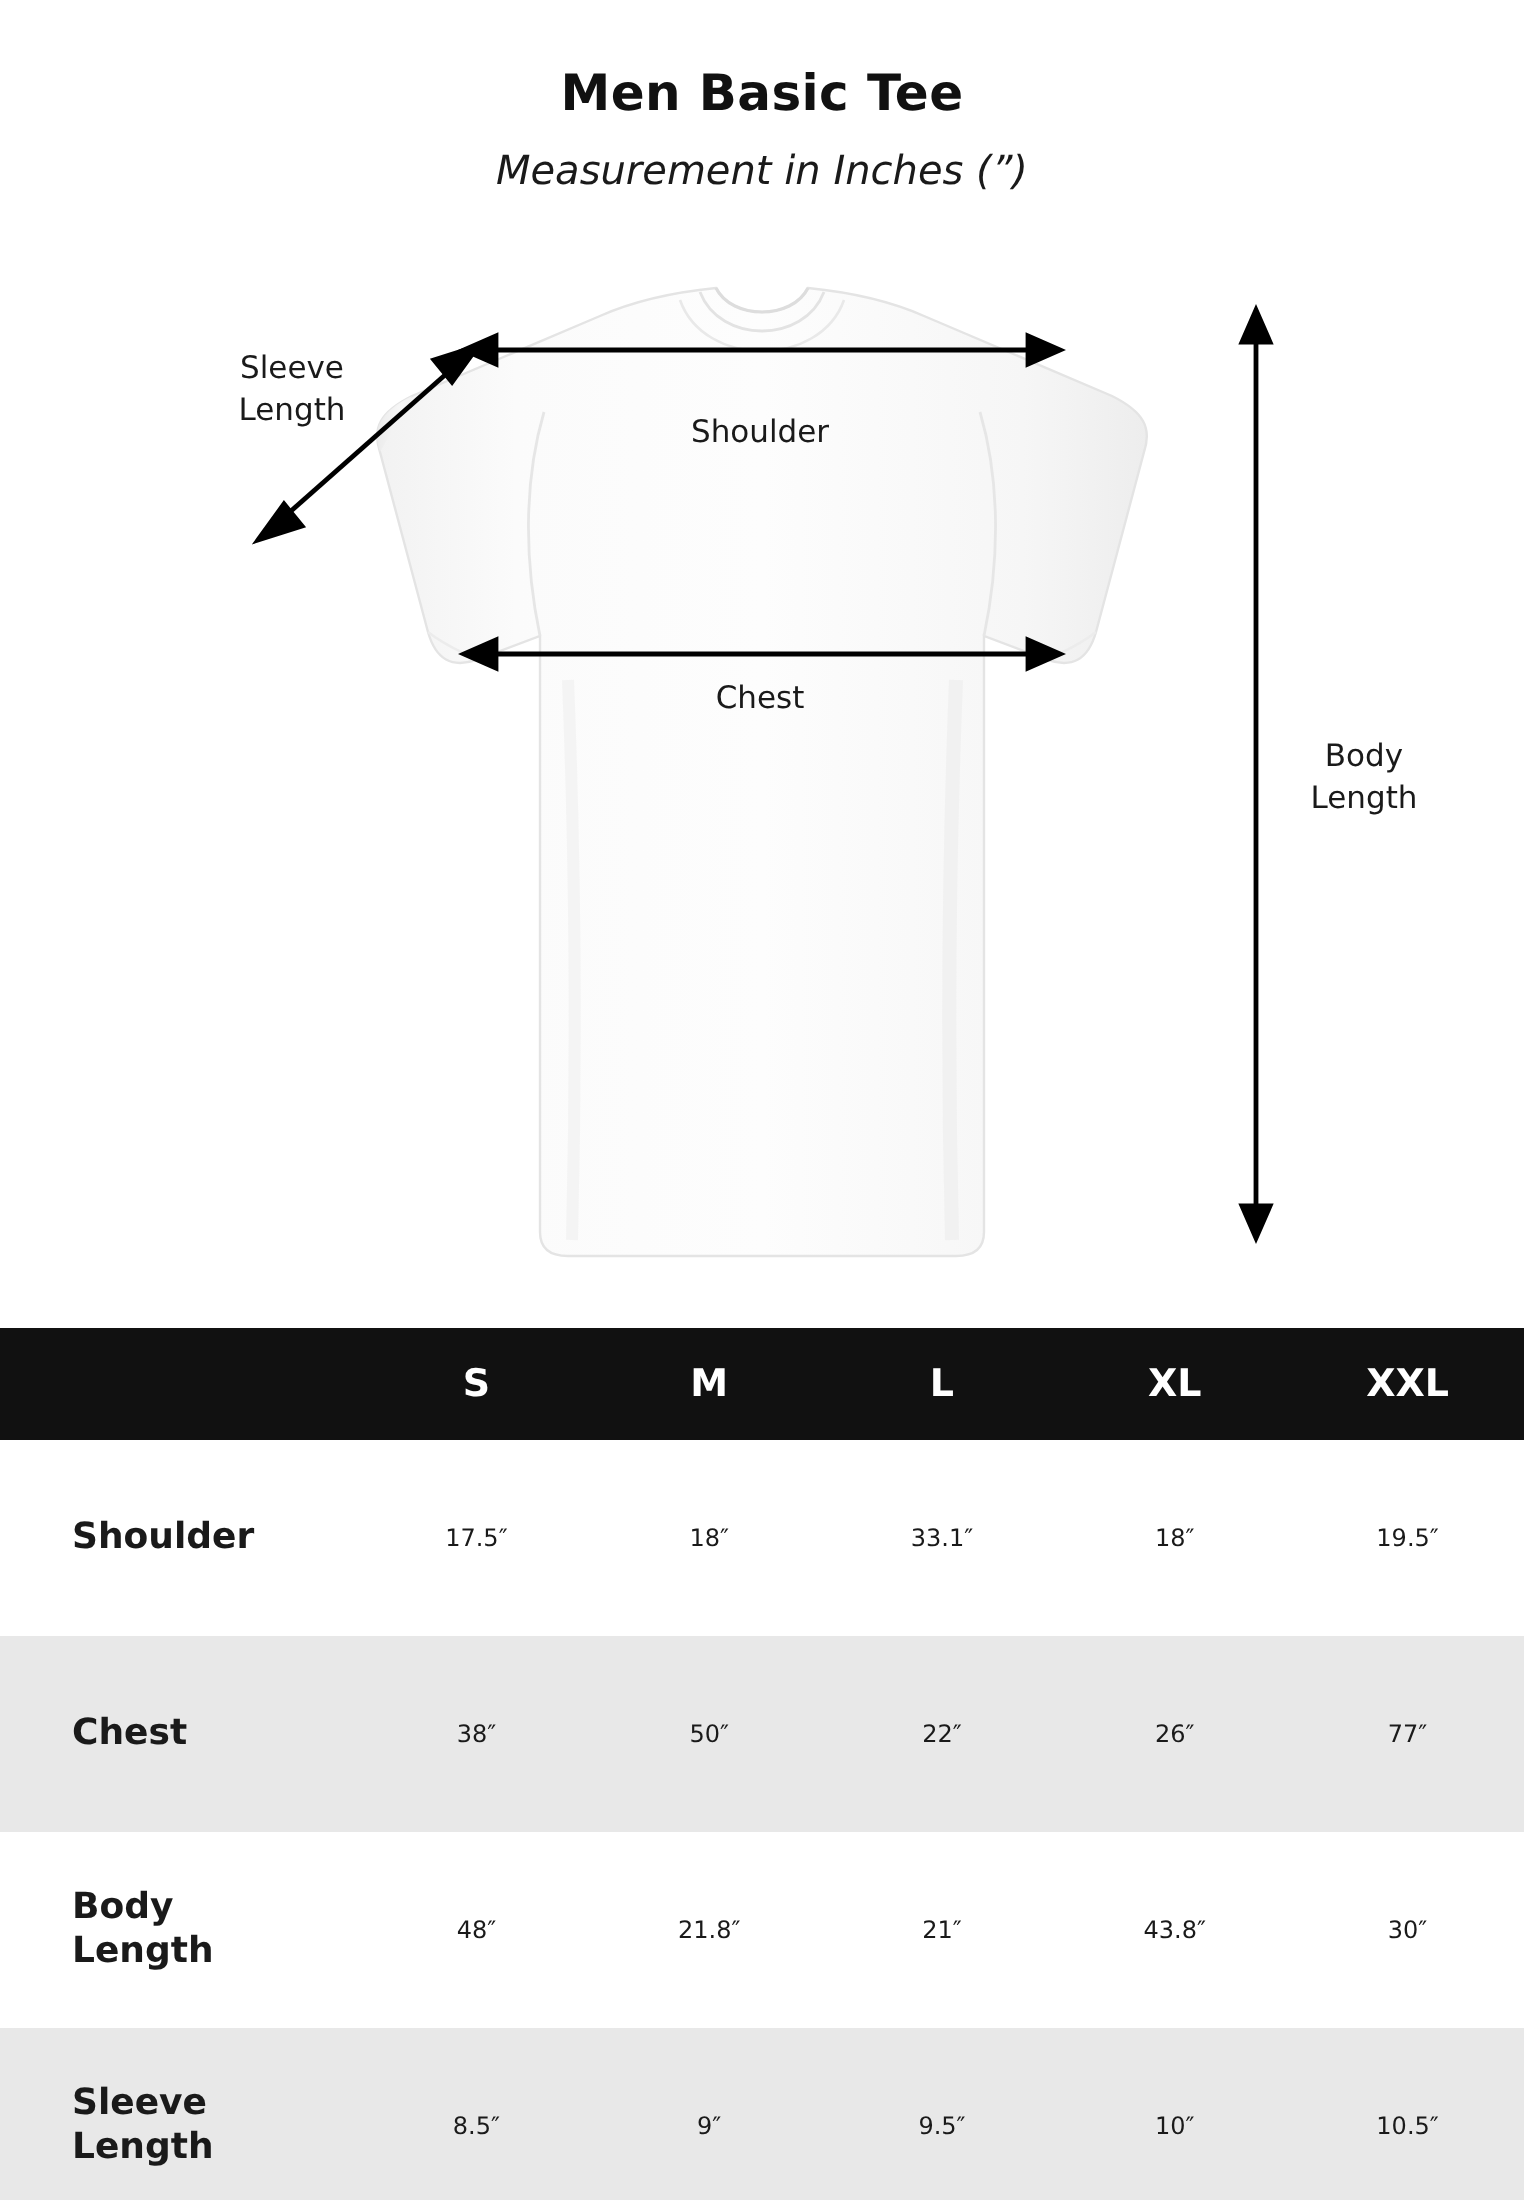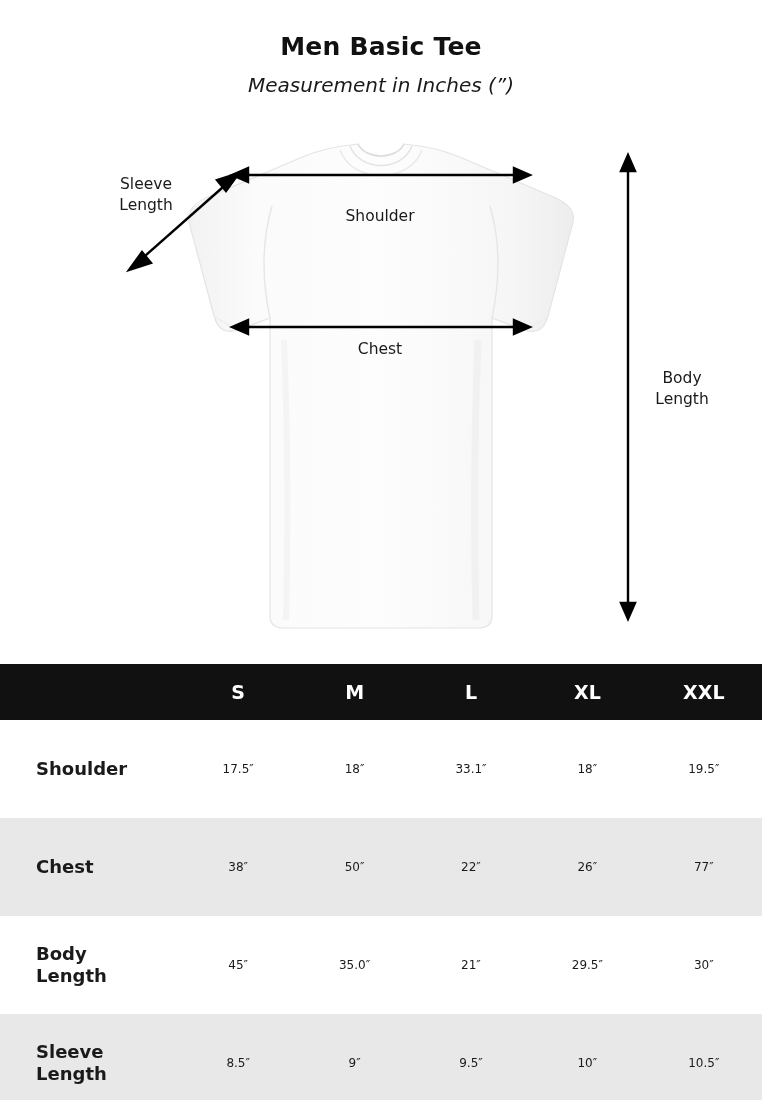--- a/index.html
+++ b/index.html
@@ -237,24 +237,24 @@
         <td class="rowhead">Chest</td>
         <td>38″</td>
         <td>50″</td>
         <td>22″</td>
         <td>26″</td>
         <td>77″</td>
       </tr>
       <tr class="odd">
         <td class="rowhead">Body
 Length</td>
-        <td>45″</td>
-        <td>35.0″</td>
+        <td>48″</td>
+        <td>21.8″</td>
         <td>21″</td>
-        <td>29.5″</td>
+        <td>43.8″</td>
         <td>30″</td>
       </tr>
       <tr class="even">
         <td class="rowhead">Sleeve
 Length</td>
         <td>8.5″</td>
         <td>9″</td>
         <td>9.5″</td>
         <td>10″</td>
         <td>10.5″</td>

